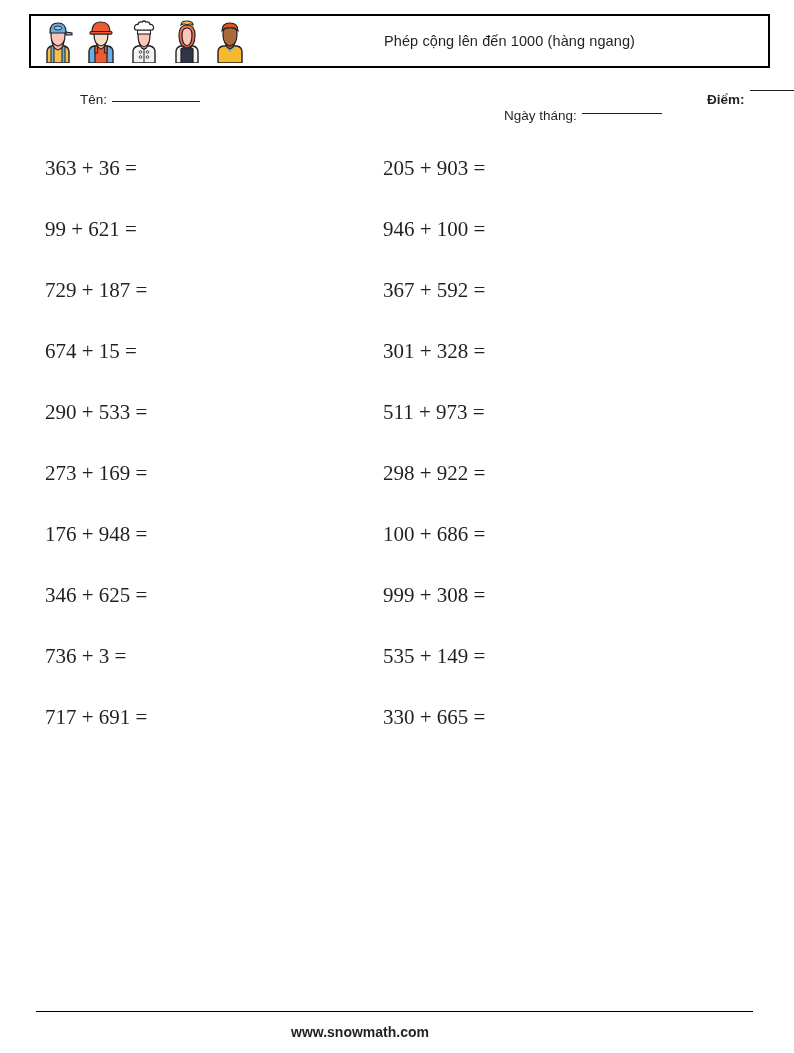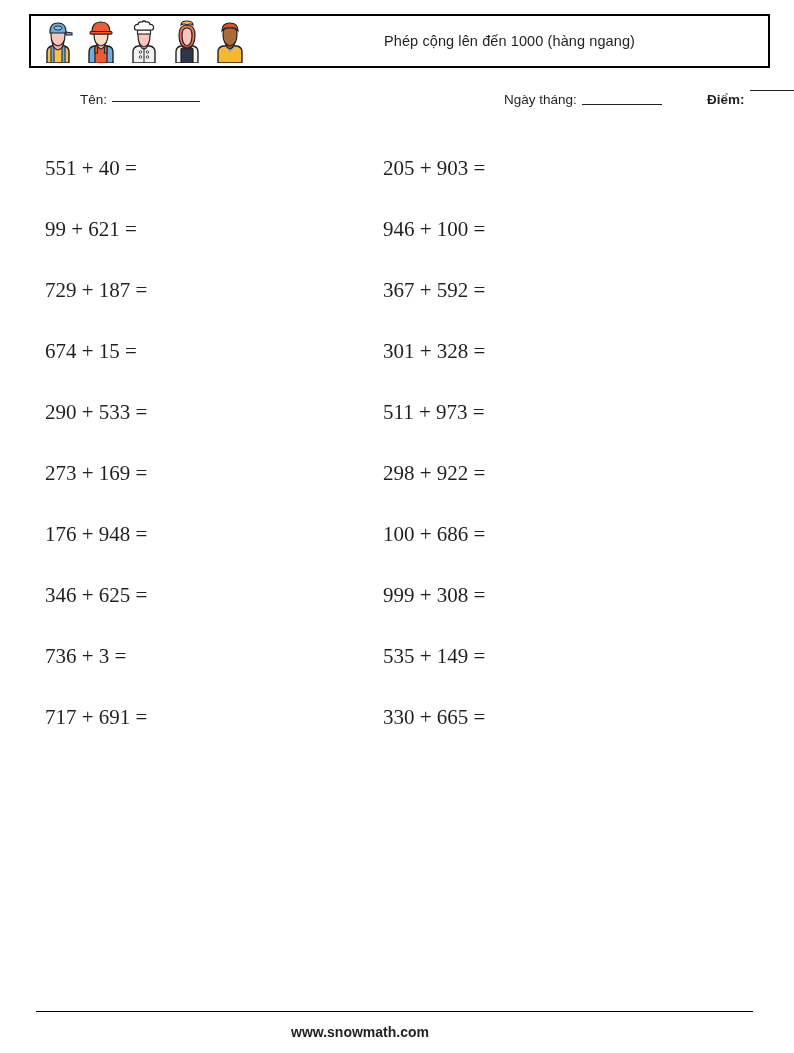--- a/index.html
+++ b/index.html
@@ -76,23 +76,23 @@
   .info-name {
     position: absolute;
     left: 36px;
     top: 0;
     display: flex;
     align-items: baseline;
   }
   .info-date {
     position: absolute;
     left: 460px;
-    top: 0;
-    display: flex;
-    align-items: flex-end;
+    top: 16px;
+    display: flex;
+    align-items: center;
   }
   .info-score {
     position: absolute;
     left: 663px;
     top: 0;
     display: flex;
     align-items: flex-start;
     font-weight: bold;
   }
   .blank-line {
@@ -239,21 +239,21 @@
   <div class="info-score">
     <span>Điểm:</span>
     <span class="blank-line bl-score"></span>
   </div>
 
 </div>
 
 <div class="problems">
 
   <div class="col col-left">
-    <div class="problem">551 + 40 =</div>
+    <div class="problem">363 + 36 =</div>
     <div class="problem">99 + 621 =</div>
     <div class="problem">729 + 187 =</div>
     <div class="problem">674 + 15 =</div>
     <div class="problem">290 + 533 =</div>
     <div class="problem">273 + 169 =</div>
     <div class="problem">176 + 948 =</div>
     <div class="problem">346 + 625 =</div>
     <div class="problem">736 + 3 =</div>
     <div class="problem">717 + 691 =</div>
   </div>

